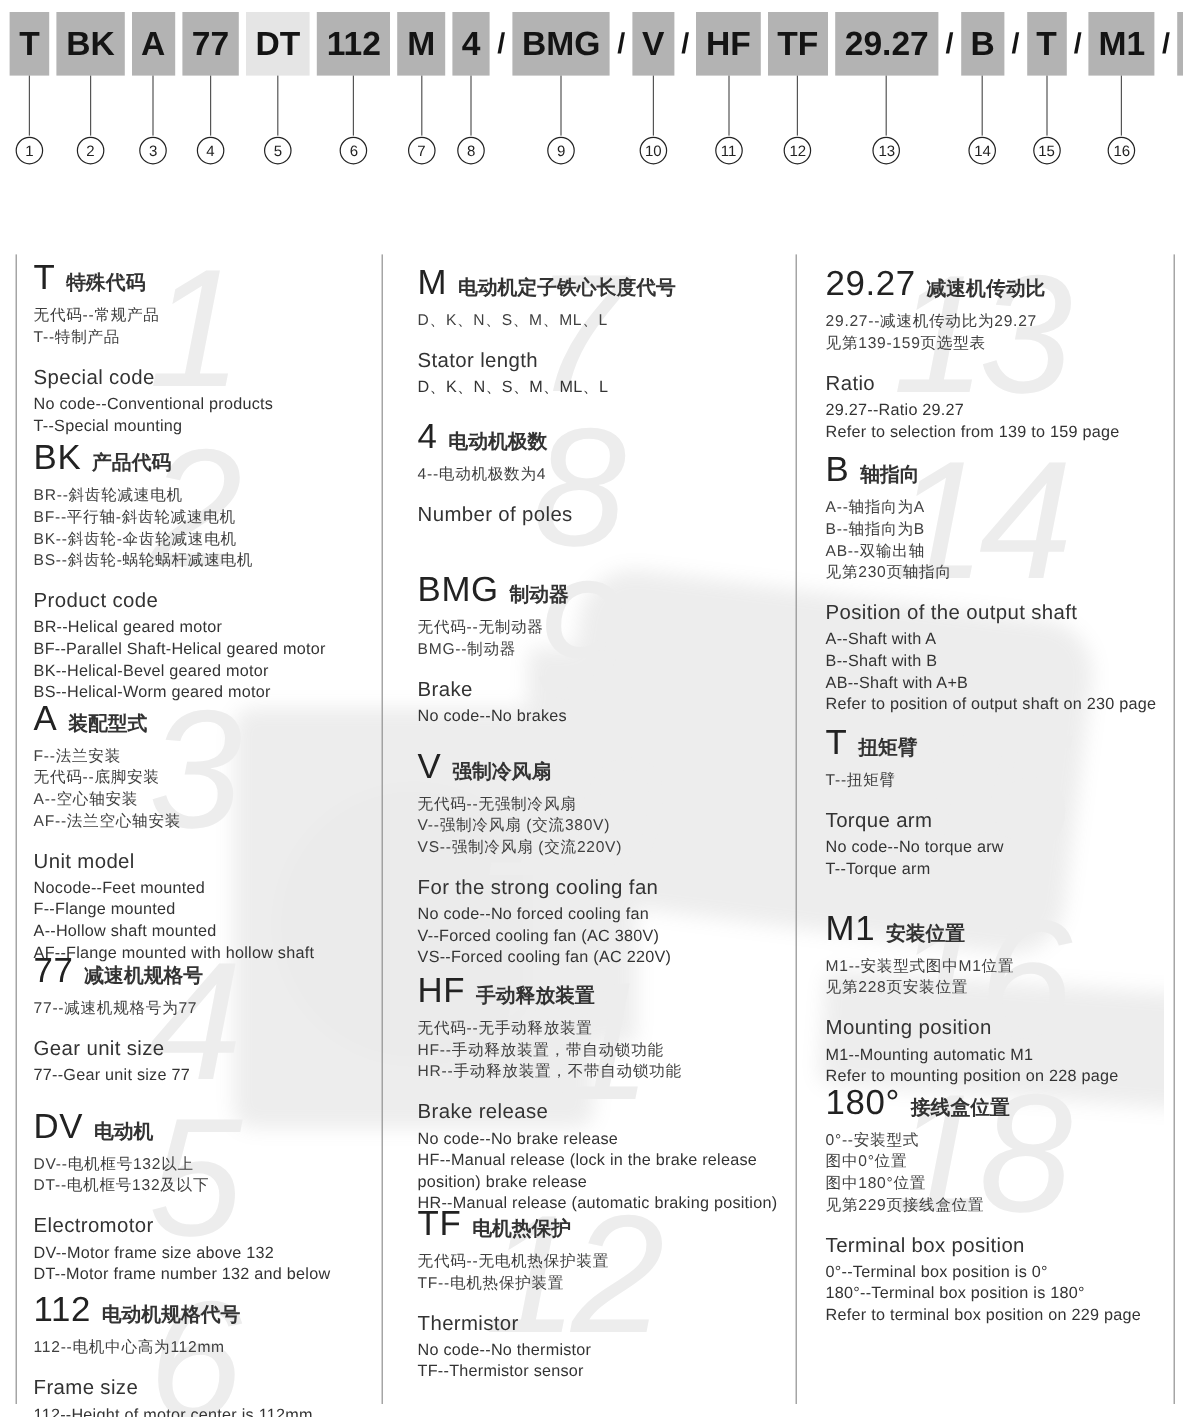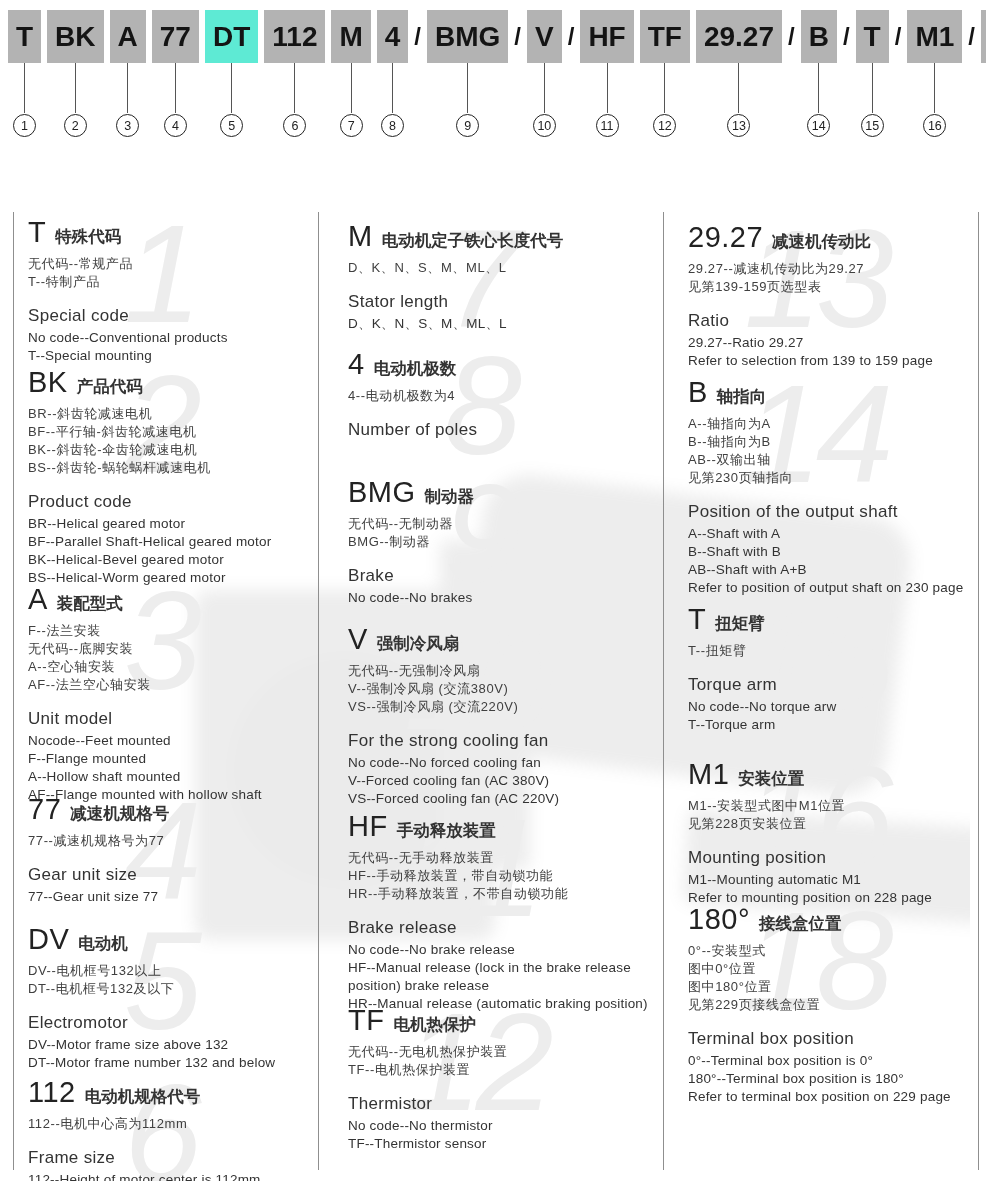--- a/index.html
+++ b/index.html
@@ -83,21 +83,21 @@
         <div class="box" style="background: rgb(179, 179, 179);">A</div>
         <div class="connector"></div>
         <div class="circle">3</div>
       </div>
       <div class="segment">
         <div class="box" style="background: rgb(179, 179, 179);">77</div>
         <div class="connector"></div>
         <div class="circle">4</div>
       </div>
       <div class="segment">
-        <div class="box" style="background: #5eead4;">DT</div>
+        <div class="box" style="background: #e5e5e5;">DT</div>
         <div class="connector"></div>
         <div class="circle">5</div>
       </div>
       <div class="segment">
         <div class="box" style="background: rgb(179, 179, 179);">112</div>
         <div class="connector"></div>
         <div class="circle">6</div>
       </div>
       <div class="segment">
         <div class="box" style="background: rgb(179, 179, 179);">M</div>

